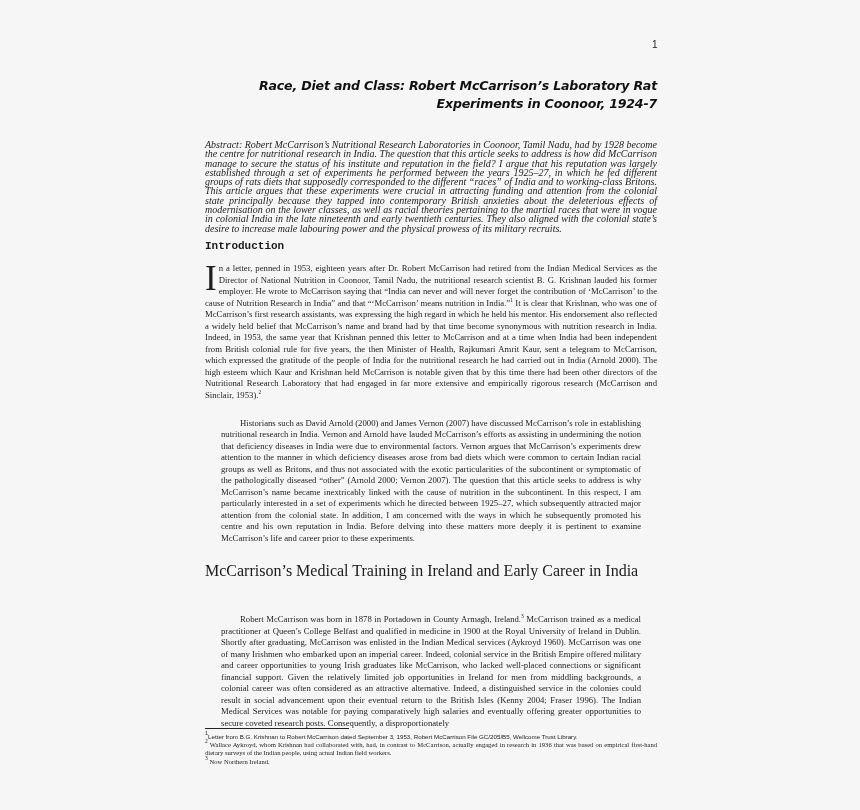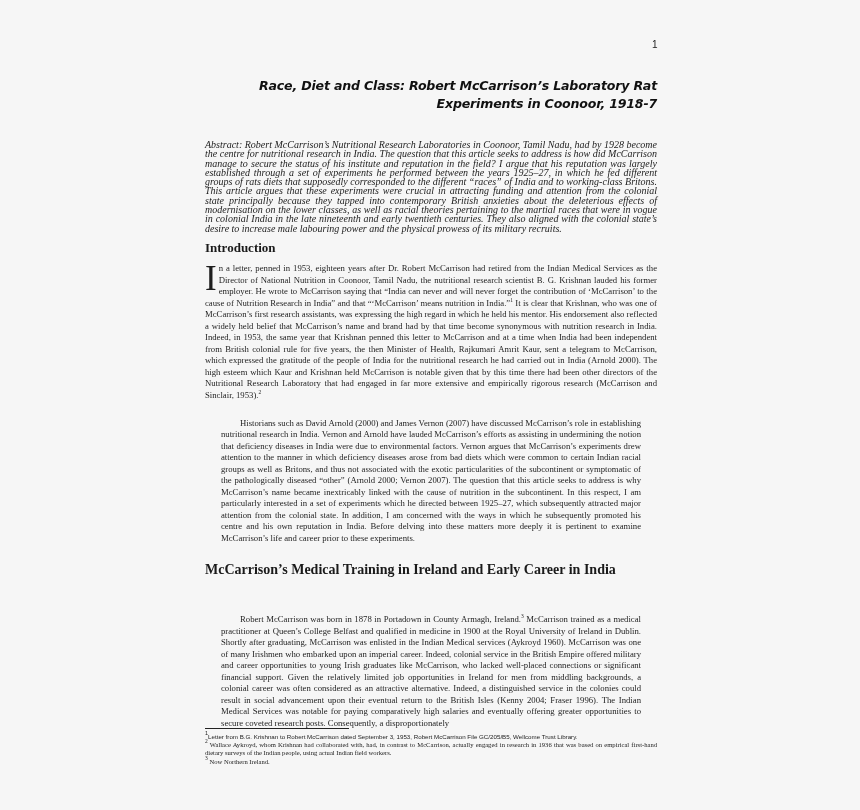--- a/index.html
+++ b/index.html
@@ -10,49 +10,49 @@
   .page-number { position:absolute; left:652px; top:39px; font-family:"Liberation Sans", sans-serif; font-size:10px; color:#222; }
   .title {
     position:absolute; left:205px; top:77px; width:452px; text-align:right;
     font-family:"DejaVu Sans", sans-serif; font-weight:bold; font-style:italic;
     font-size:12.6px; line-height:18px; letter-spacing:-0.2px; color:#111;
   }
   .abstract {
     position:absolute; left:205px; top:140px; width:452px;
     font-style:italic; font-size:10px; line-height:9.3px; text-align:justify; color:#222;
   }
-  .h-intro { position:absolute; left:205px; top:240px; font-weight:bold; font-size:13px; }
+  .h-intro { position:absolute; left:205px; top:240px; font-weight:bold; font-size:11px;font-family:Liberation Mono, monospace; }
   .body-text {
     position:absolute; left:205px; width:452px; font-size:8.7px; line-height:11.55px;
     text-align:justify; color:#1e1e1e;
   }
   .intro { top:263px; }
   .dropcap {
     float:left; font-size:35px; line-height:28px; height:30px; margin:2px 2px 0 0; font-weight:normal;
   }
   .indent { text-indent:19px; margin:16px; }
   .p { margin:0; }
   sup { font-size:5.5px; line-height:0; vertical-align:4px; }
-  .h-section { position:absolute; left:205px; top:562px; font-weight:bold; font-size:14px; }
+  .h-section { position:absolute; left:205px; top:562px; font-weight:normal; font-size:16px; }
   .section2 { top:598px; }
   .fn-rule { position:absolute; left:205px; top:728px; width:144px; border-top:1px solid #222; }
   .footnotes {
     position:absolute; left:205px; top:733px; width:452px; font-size:6.6px; line-height:8.2px;
     text-align:justify; color:#222;
   }
   .fn-sans { font-family:"Liberation Sans", sans-serif; font-size:6.2px; }
 </style>
 </head>
 <body>
 
 <div class="page-number">1</div>
 
 <div class="title">
   <div>Race, Diet and Class: Robert McCarrison’s Laboratory Rat</div>
-  <div>Experiments in Coonoor, 1918-7</div>
+  <div>Experiments in Coonoor, 1924-7</div>
 </div>
 
 <div class="abstract">Abstract: Robert McCarrison’s Nutritional Research Laboratories in Coonoor, Tamil Nadu, had by 1928 become the centre for nutritional research in India. The question that this article seeks to address is how did McCarrison manage to secure the status of his institute and reputation in the field? I argue that his reputation was largely established through a set of experiments he performed between the years 1925–27, in which he fed different groups of rats diets that supposedly corresponded to the different “races” of India and to working-class Britons. This article argues that these experiments were crucial in attracting funding and attention from the colonial state principally because they tapped into contemporary British anxieties about the deleterious effects of modernisation on the lower classes, as well as racial theories pertaining to the martial races that were in vogue in colonial India in the late nineteenth and early twentieth centuries. They also aligned with the colonial state’s desire to increase male labouring power and the physical prowess of its military recruits.</div>
 
 <div class="h-intro">Introduction</div>
 
 <div class="body-text intro">
   <p class="p">
     <span class="dropcap">I</span><span>n a letter, penned in 1953, eighteen years after Dr. Robert McCarrison had retired from the Indian Medical Services as the Director of National Nutrition in Coonoor, Tamil Nadu, the nutritional research scientist B. G. Krishnan lauded his former employer. He wrote to McCarrison saying that “India can never and will never forget the contribution of ‘McCarrison’ to the cause of Nutrition Research in India” and that “‘McCarrison’ means nutrition in India.”</span><sup>1</sup><span> It is clear that Krishnan, who was one of McCarrison’s first research assistants, was expressing the high regard in which he held his mentor. His endorsement also reflected a widely held belief that McCarrison’s name and brand had by that time become synonymous with nutrition research in India. Indeed, in 1953, the same year that Krishnan penned this letter to McCarrison and at a time when India had been independent from British colonial rule for five years, the then Minister of Health, Rajkumari Amrit Kaur, sent a telegram to McCarrison, which expressed the gratitude of the people of India for the nutritional research he had carried out in India (Arnold 2000). The high esteem which Kaur and Krishnan held McCarrison is notable given that by this time there had been other directors of the Nutritional Research Laboratory that had engaged in far more extensive and empirically rigorous research (McCarrison and Sinclair, 1953).</span><sup>2</sup>
   </p>

